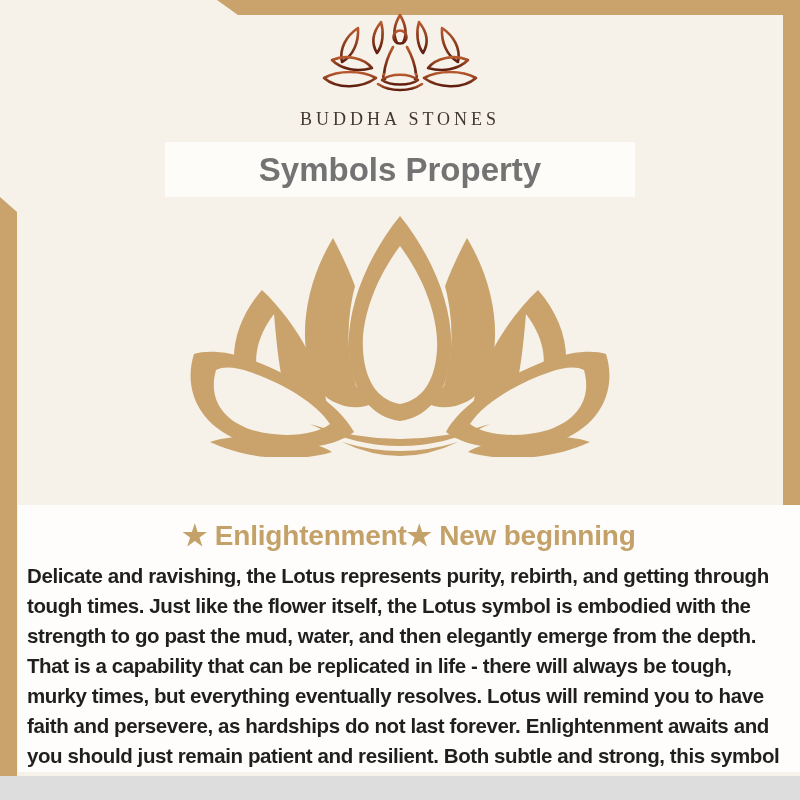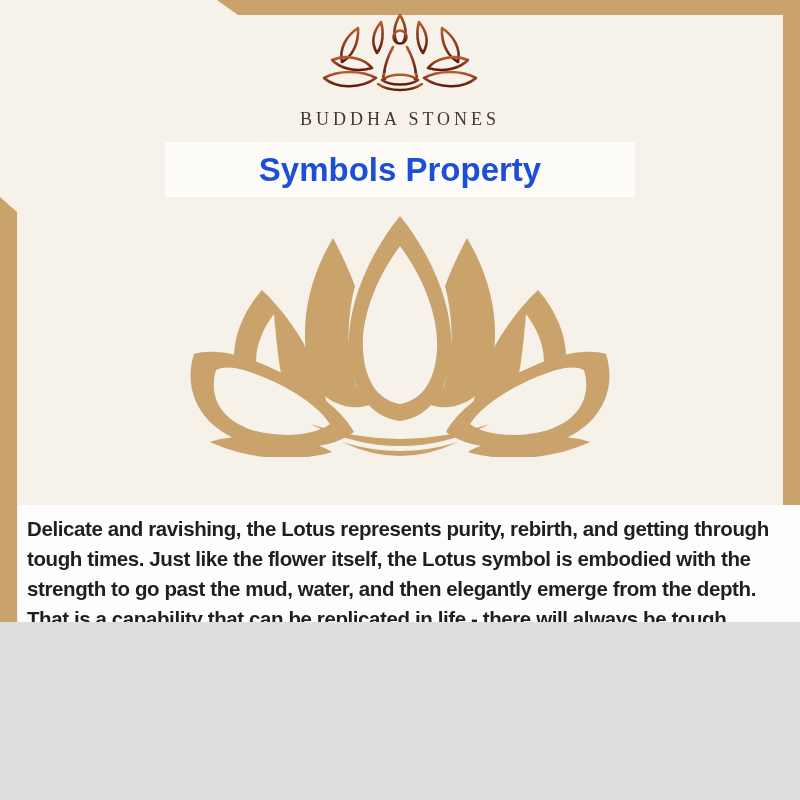--- a/index.html
+++ b/index.html
@@ -1,39 +1,39 @@
 <!DOCTYPE html>
 <html><head>
 <meta charset="utf-8">
 <style>
   html,body{margin:0;padding:0;}
   body{font-family:"Liberation Sans", sans-serif; background:#ddd;}
   .canvas{
-    position:relative; width:800px; height:622px; overflow:hidden;
+    position:relative; width:800px; height:776px; overflow:hidden;
     background:#f6f1e9;
   }
   
   .band{position:absolute; background:#c9a36b;}
   .band-top{left:0; top:0; width:800px; height:15px;
     clip-path:polygon(217px 0, 800px 0, 800px 15px, 238px 15px);}
   .band-right{left:783px; top:0; width:17px; height:608px;
     clip-path:polygon(0 0, 17px 0, 17px 608px, 0 585px);}
   .band-left{left:0; top:197px; width:17px; height:603px;
     clip-path:polygon(0 0, 17px 15px, 17px 603px, 0 603px);}
   .band-bottom{left:0; top:783px; width:593px; height:17px;
     clip-path:polygon(0 0, 575px 0, 593px 17px, 0 17px);}
 
   .brand{position:absolute; left:0; top:12px; width:800px;
     display:flex; flex-direction:column; align-items:center;}
   .brand-name{margin-top:5px; font-family:"Liberation Serif", serif;
     font-size:18px; letter-spacing:4px; color:#423730; font-weight:400;}
 
   .title-box{position:absolute; left:165px; top:142px; width:470px; height:55px;
     background:#fdfcf8; display:flex; align-items:center; justify-content:center;}
-  .title-box h1{margin:0; font-size:33px; font-weight:700; color:#1d4ed8; letter-spacing:0px;}
+  .title-box h1{margin:0; font-size:33px; font-weight:700; color:#737373; letter-spacing:0px;}
 
   .lotus{position:absolute; left:170px; top:202px;}
 
   .banner{position:absolute; left:13px; top:450px; width:242px; height:38px;
     background:#c9a36b; display:flex; align-items:center;
     clip-path:polygon(0 0, 232px 0, 242px 38px, 0 38px);}
   .banner span{color:#ffffff; font-size:24px; font-weight:600;
     letter-spacing:0.5px; padding-left:25px;}
 
   .body-box{position:absolute; left:18px; top:505px; width:782px; height:267px;
@@ -108,16 +108,17 @@
       <path d="M230,14 C196,56 176,108 179,150 C182,196 206,216 230,219 C254,216 278,196 281,150 C284,108 264,56 230,14 Z"></path>
       <path d="M230,44 C206,76 191,116 193,148 C195,184 212,199 230,202 C248,199 265,184 267,148 C269,116 254,76 230,44 Z" fill="#f6f1e9"></path>
 
       <path d="M140,222 Q230,252 320,222 Q230,266 140,222 Z"></path>
       <path d="M172,240 Q230,258 288,240 Q230,268 172,240 Z"></path>
     </g>
   </svg>
 
 
   <div class="body-box">
+    <h2 class="heading">★ Enlightenment★ New beginning</h2>
     <p class="para">Delicate and ravishing, the Lotus represents purity, rebirth, and getting through tough times. Just like the flower itself, the Lotus symbol is embodied with the strength to go past the mud, water, and then elegantly emerge from the depth. That is a capability that can be replicated in life - there will always be tough, murky times, but everything eventually resolves. Lotus will remind you to have faith and persevere, as hardships do not last forever. Enlightenment awaits and you should just remain patient and resilient. Both subtle and strong, this symbol is a contradiction, reminding us that compassion and emotional intensity is not a sign of weakness.</p>
   </div>
 
 </div>
 
 </body></html>

